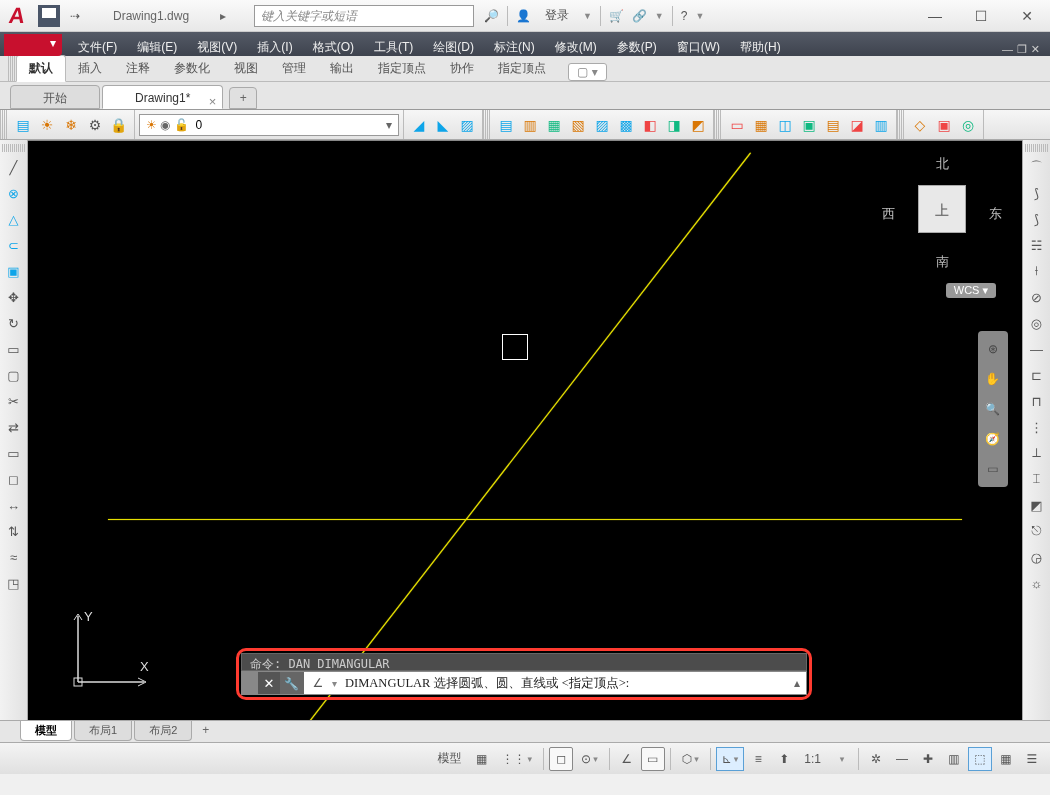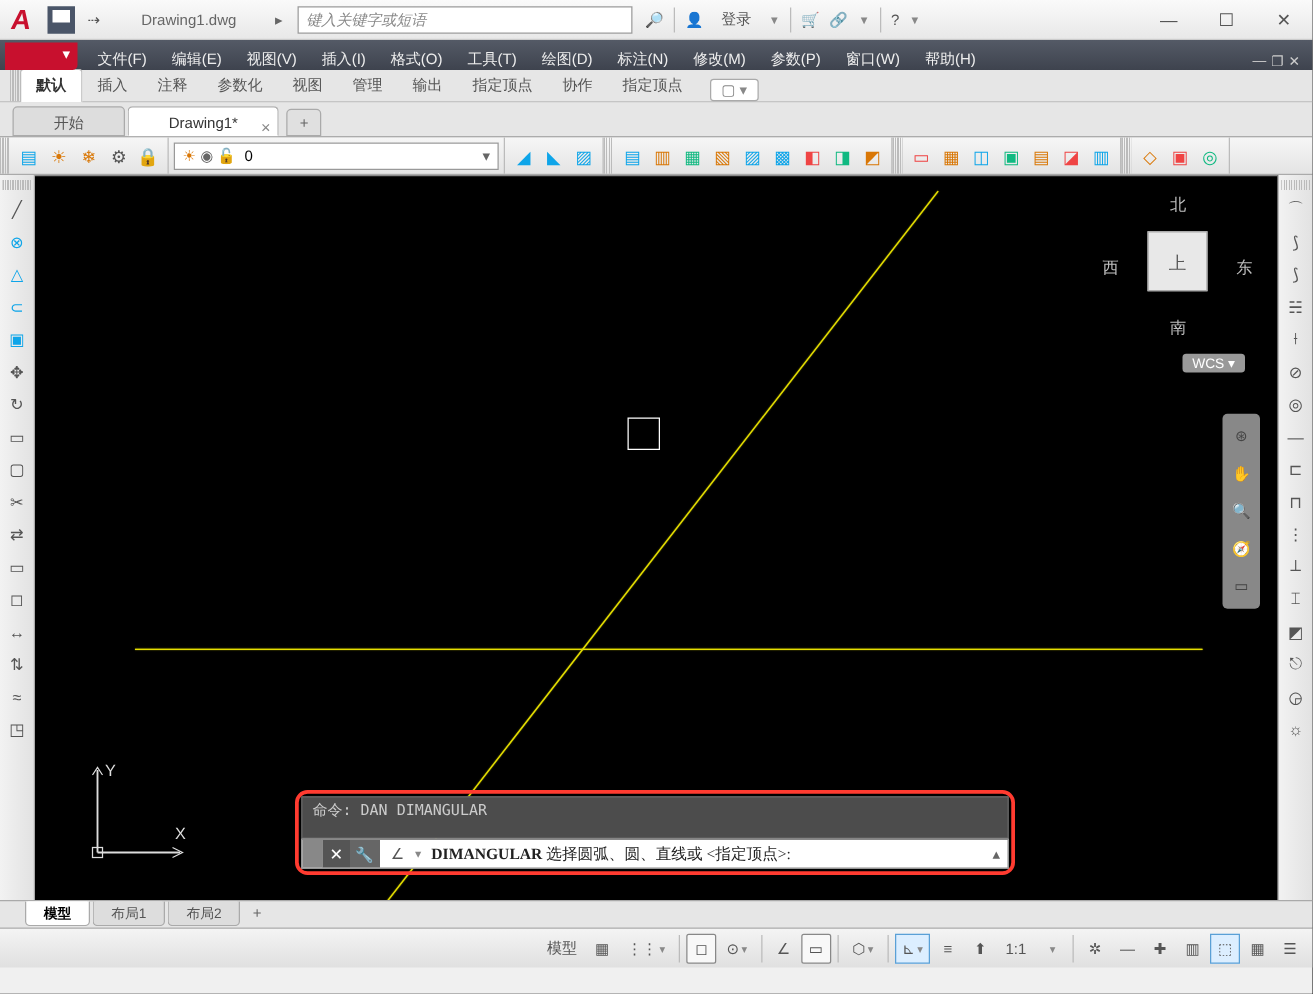--- a/index.html
+++ b/index.html
@@ -28,23 +28,23 @@
   font-family: Arial;
   transform: skewX(-8deg);
 }
 .title-save { width: 22px; height: 22px; background: #4a5568; margin: 0 4px; position: relative; }
 .title-save::after { content:""; position:absolute; left:4px; top:3px; width:14px; height:10px; background:#fff; }
 .title-arrow { color:#555; padding:0 6px; }
 .doc-title {
   width: 130px; text-align: center; color: #666; font-size: 12px;
 }
 .search-box {
-  width: 268px; height: 22px; border: 1px solid #999;
+  width: 220px; height: 22px; border: 1px solid #999;
   background: #fff; padding: 0 6px; color: #888; font-style: italic;
-  line-height: 20px; margin-left: 8px;
+  line-height: 20px; margin-left: 24px;
 }
 .title-icons { display: flex; gap: 8px; align-items: center; padding: 0 10px; color: #555; }
 .title-icons .sep { width:1px; height:20px; background:#bbb; }
 .login { padding: 0 6px; }
 .spacer { flex: 1; }
 .winbtns { display: flex; gap: 0; }
 .winbtn { width: 46px; height: 32px; display:flex; align-items:center; justify-content:center; color:#555; font-size:14px; }
 .menubar {
   height: 24px;
   background: linear-gradient(to bottom, #545a66, #3e434e);
@@ -136,32 +136,32 @@
 .navbar {
   position:absolute; right:14px; top:190px; width:30px; background:#888; border-radius:4px; padding:6px 2px; display:flex; flex-direction:column; gap:6px; align-items:center;
 }
 .navbar .ni { width:24px; height:24px; color:#444; display:flex; align-items:center; justify-content:center; }
 .cmd-wrap {
   position:absolute; left:208px; bottom:20px; width:576px;
   border: 3px solid #ff3b30; border-radius: 10px; padding: 2px;
 }
 .cmd-history {
   background:#4c4c4c; color:#ccc; font-family: Consolas, monospace; font-size:12px;
-  padding:2px 8px; height:34px; line-height:16px;
+  padding:2px 8px; height:18px; line-height:16px;
   border:1px solid #666;
 }
 .cmd-line {
   display:flex; align-items:center; height:24px; background:#fff; border:1px solid #888;
 }
 .cmd-handle { width:16px; background:#888; height:100%; }
 .cmd-x { width:22px; background:#555; color:#fff; height:100%; text-align:center; line-height:24px; font-size:13px; }
 .cmd-wrench { width:24px; background:#666; color:#fff; height:100%; text-align:center; line-height:24px; }
 .cmd-icon { width:28px; text-align:center; color:#555; }
 .cmd-text { flex:1; font-family:"Microsoft YaHei"; font-size:12.5px; color:#222; padding:0 4px; }
-.cmd-text b { font-weight:bold; }
+.cmd-text b { font-weight:normal; }
 .cmd-drop { width:18px; color:#666; text-align:center; }
 .layouttabs {
   height:22px; background:#e6e6e6; display:flex; align-items:flex-start; padding-left:20px; border-top:1px solid #aaa;
 }
 .ltab { padding:2px 14px; border:1px solid #aaa; border-top:none; background:#ddd; color:#555; font-size:11px; border-radius:0 0 4px 4px; margin-right:2px; }
 .ltab.active { background:#fff; color:#000; font-weight:bold; }
 .statusbar {
   height:32px; background:linear-gradient(to bottom,#f4f4f4,#e0e0e0);
   display:flex; align-items:center; padding:0 6px; border-top:1px solid #aaa; gap:2px;
 }

